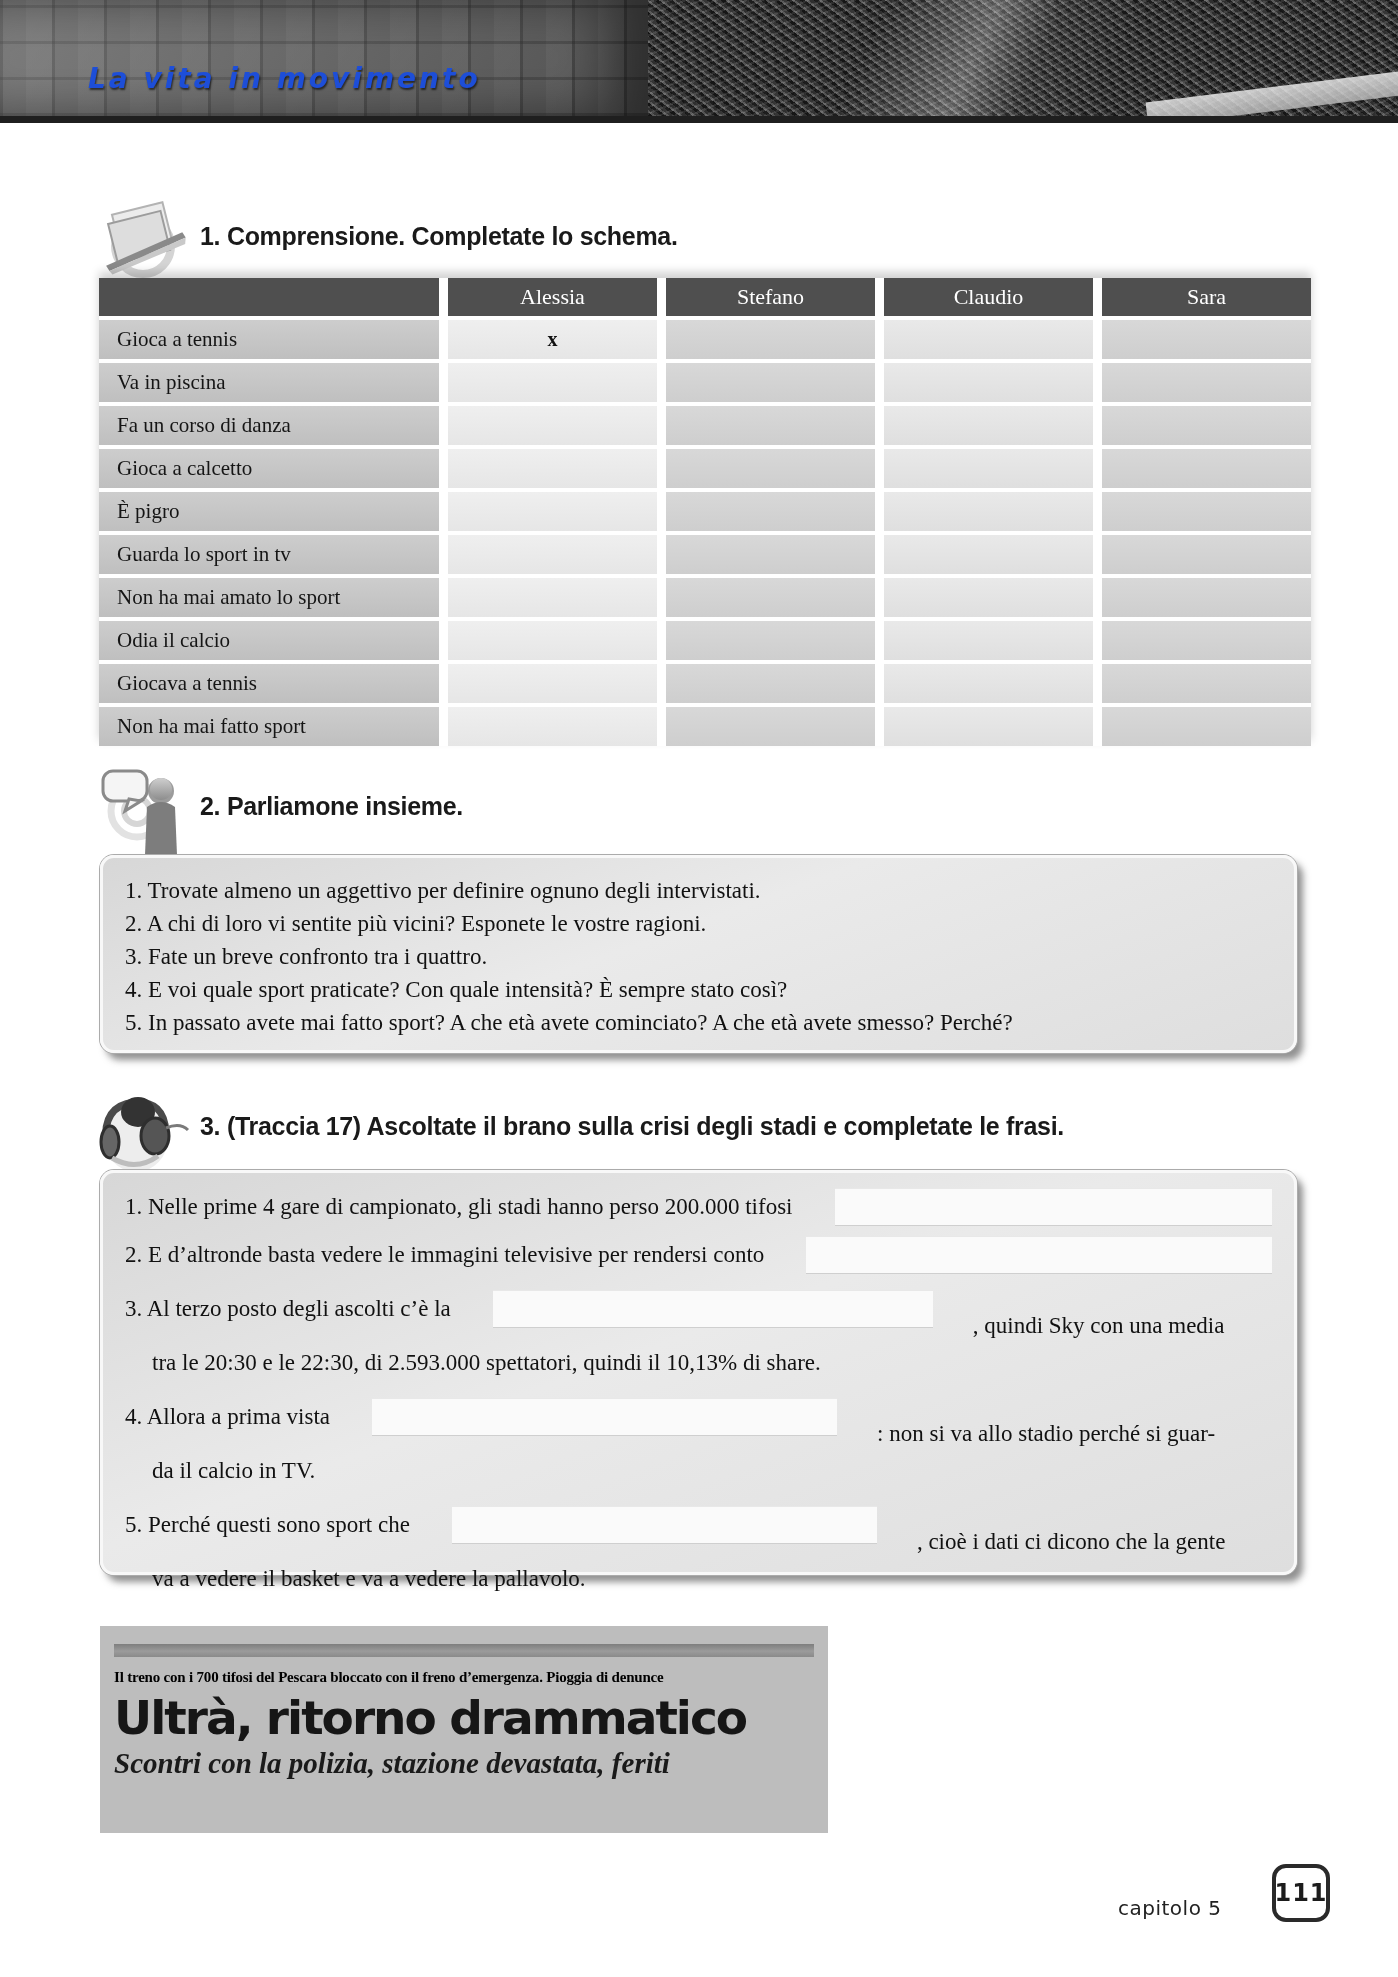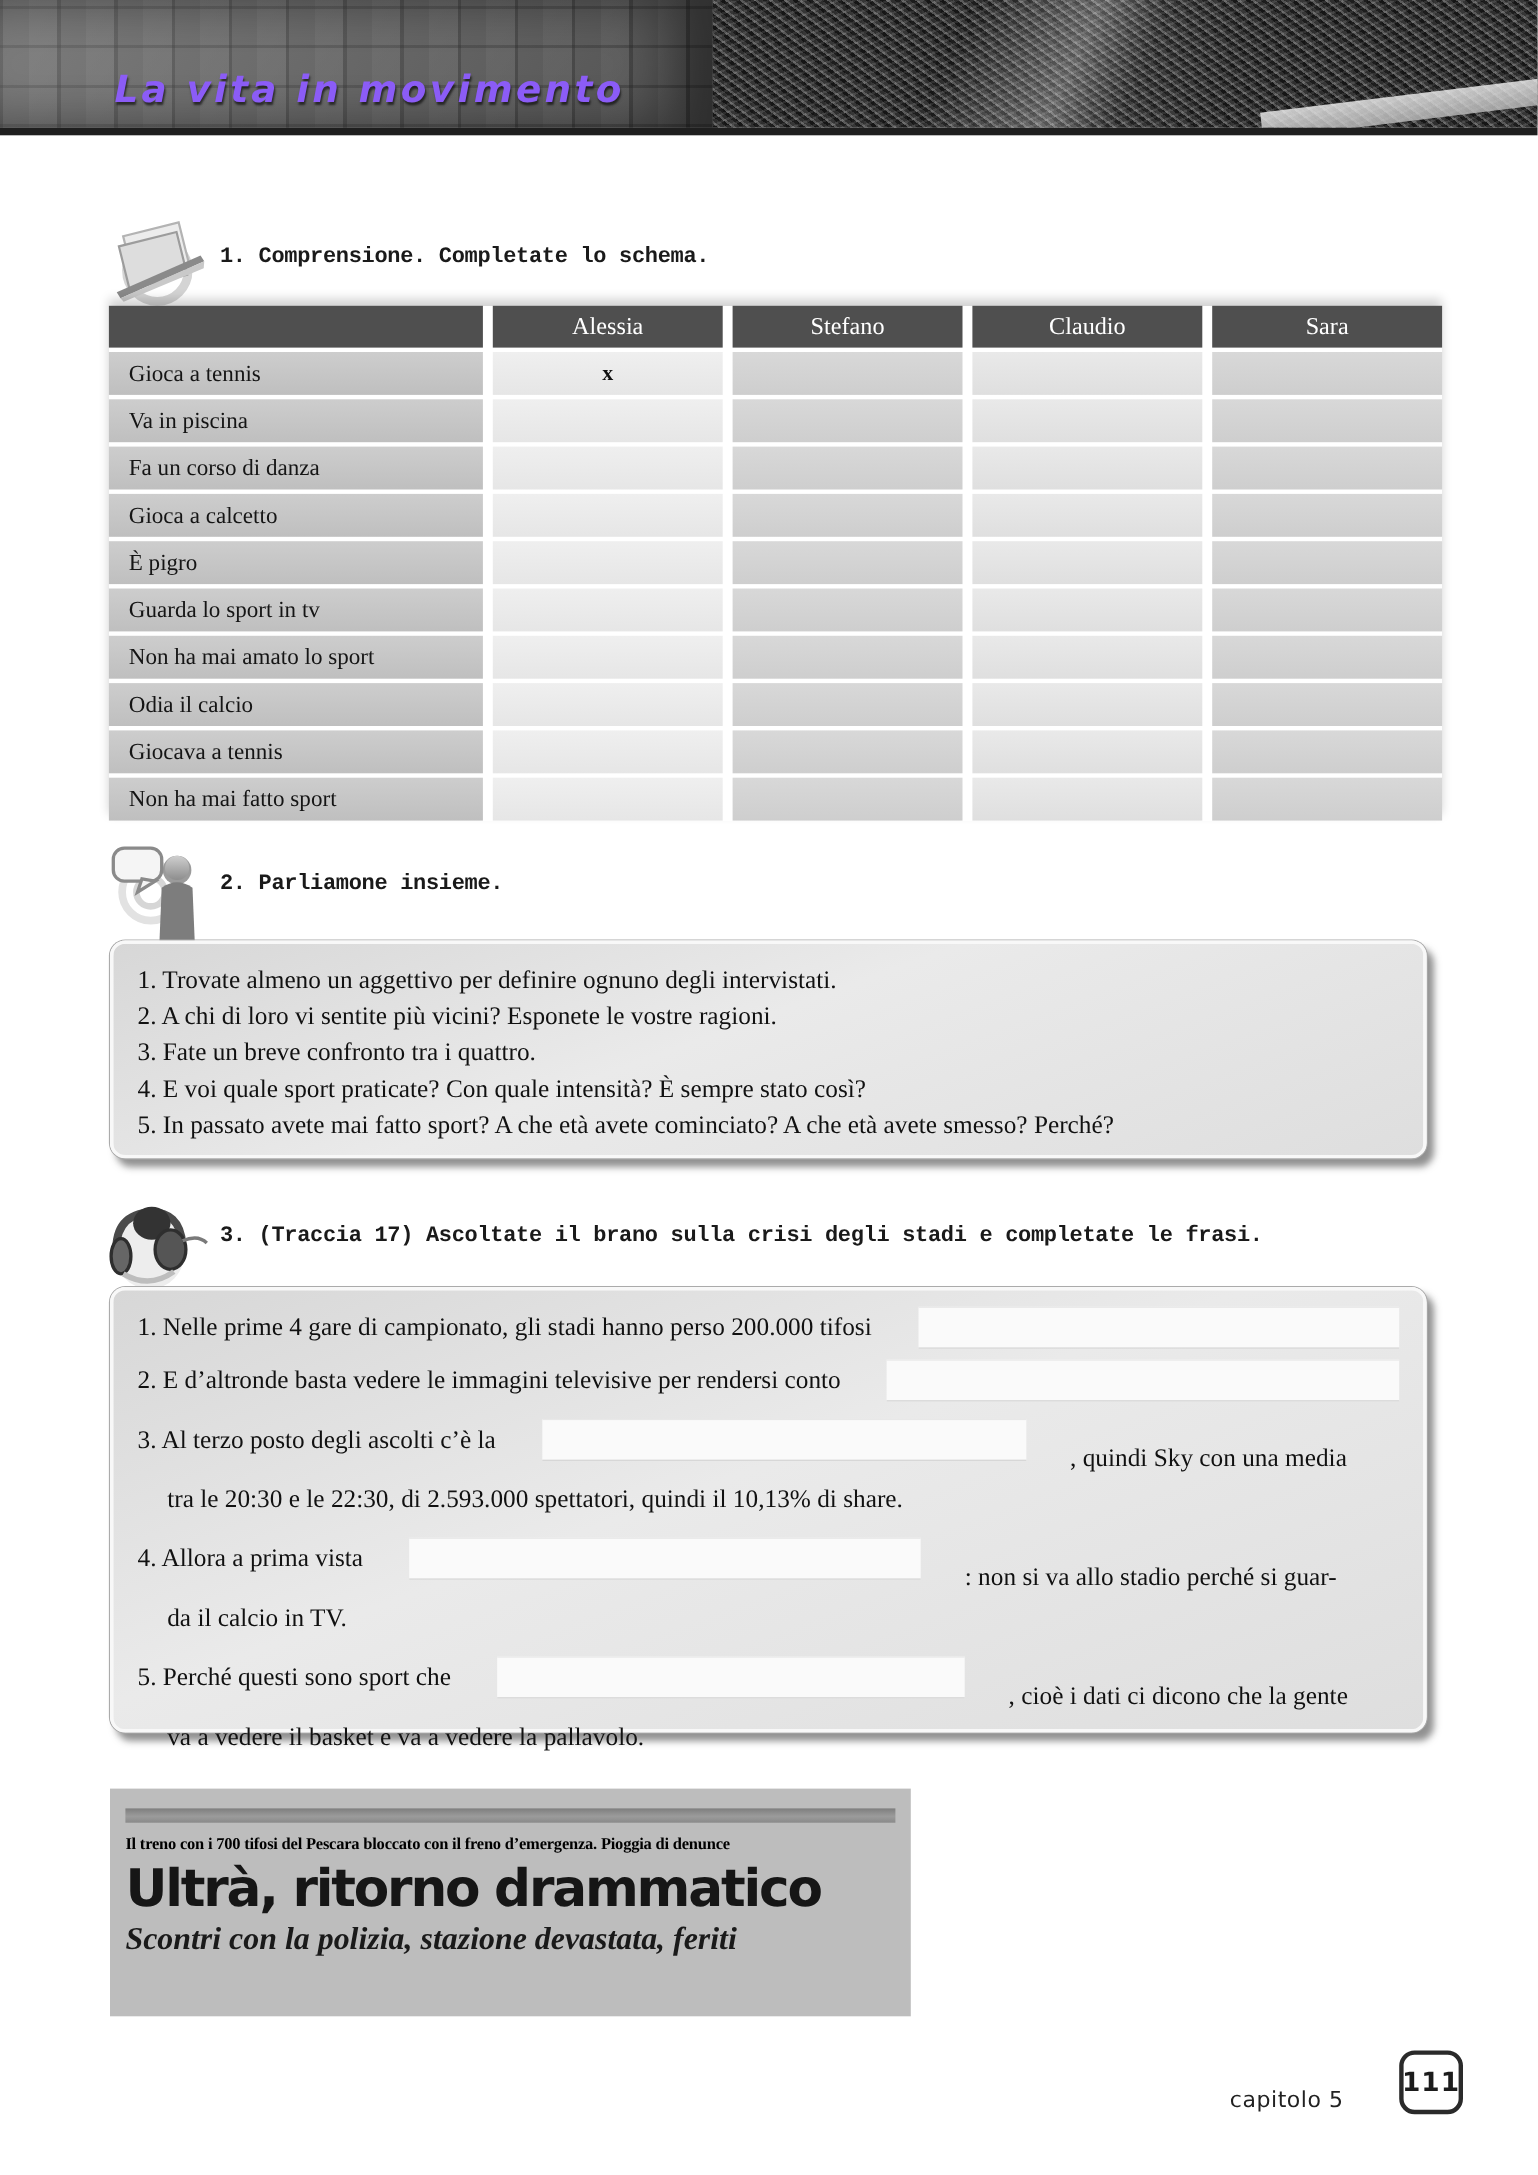--- a/index.html
+++ b/index.html
@@ -25,28 +25,28 @@
       repeating-linear-gradient(37deg, rgba(0,0,0,.5) 0 3px, rgba(120,120,120,.5) 3px 5px, rgba(50,50,50,.5) 5px 8px),
       repeating-linear-gradient(-23deg, rgba(255,255,255,.22) 0 2px, transparent 2px 6px),
       repeating-linear-gradient(82deg, rgba(0,0,0,.25) 0 5px, transparent 5px 11px);
     overflow:hidden;
   }
   .hdr-banner{
     position:absolute;right:-18px;bottom:6px;width:270px;height:24px;opacity:.8;
     background:linear-gradient(#f2f2f2,#bdbdbd);transform:rotate(-7deg);
   }
   .hdr-title{
-    position:absolute;left:104px;top:62px;color:#8b5cf6;
+    position:absolute;left:88px;top:62px;color:#1d4ed8;
     font-family:"DejaVu Sans", sans-serif;font-style:italic;font-weight:bold;
-    font-size:34px;letter-spacing:3px;text-shadow:1px 2px 2px rgba(0,0,0,.6);
+    font-size:28px;letter-spacing:3px;text-shadow:1px 2px 2px rgba(0,0,0,.6);
   }
   
   .ex-title{
-    position:absolute;font-family:Liberation Mono, monospace;font-weight:bold;
-    font-size:20px;color:#1a1a1a;letter-spacing:-0.3px;
+    position:absolute;font-family:Liberation Sans, sans-serif;font-weight:bold;
+    font-size:25px;color:#1a1a1a;letter-spacing:-0.3px;
   }
   .ex-icon{position:absolute;}
   
   .tbl{
     position:absolute;left:99px;top:278px;width:1212px;
     display:grid;grid-template-columns:340px 1fr 1fr 1fr 1fr;
     column-gap:9px;row-gap:4px;
     box-shadow:0 -6px 9px rgba(0,0,0,.18);
   }
   .th{background:#4f4f4f;color:#fff;height:38px;display:flex;align-items:center;justify-content:center;font-size:22px;}

